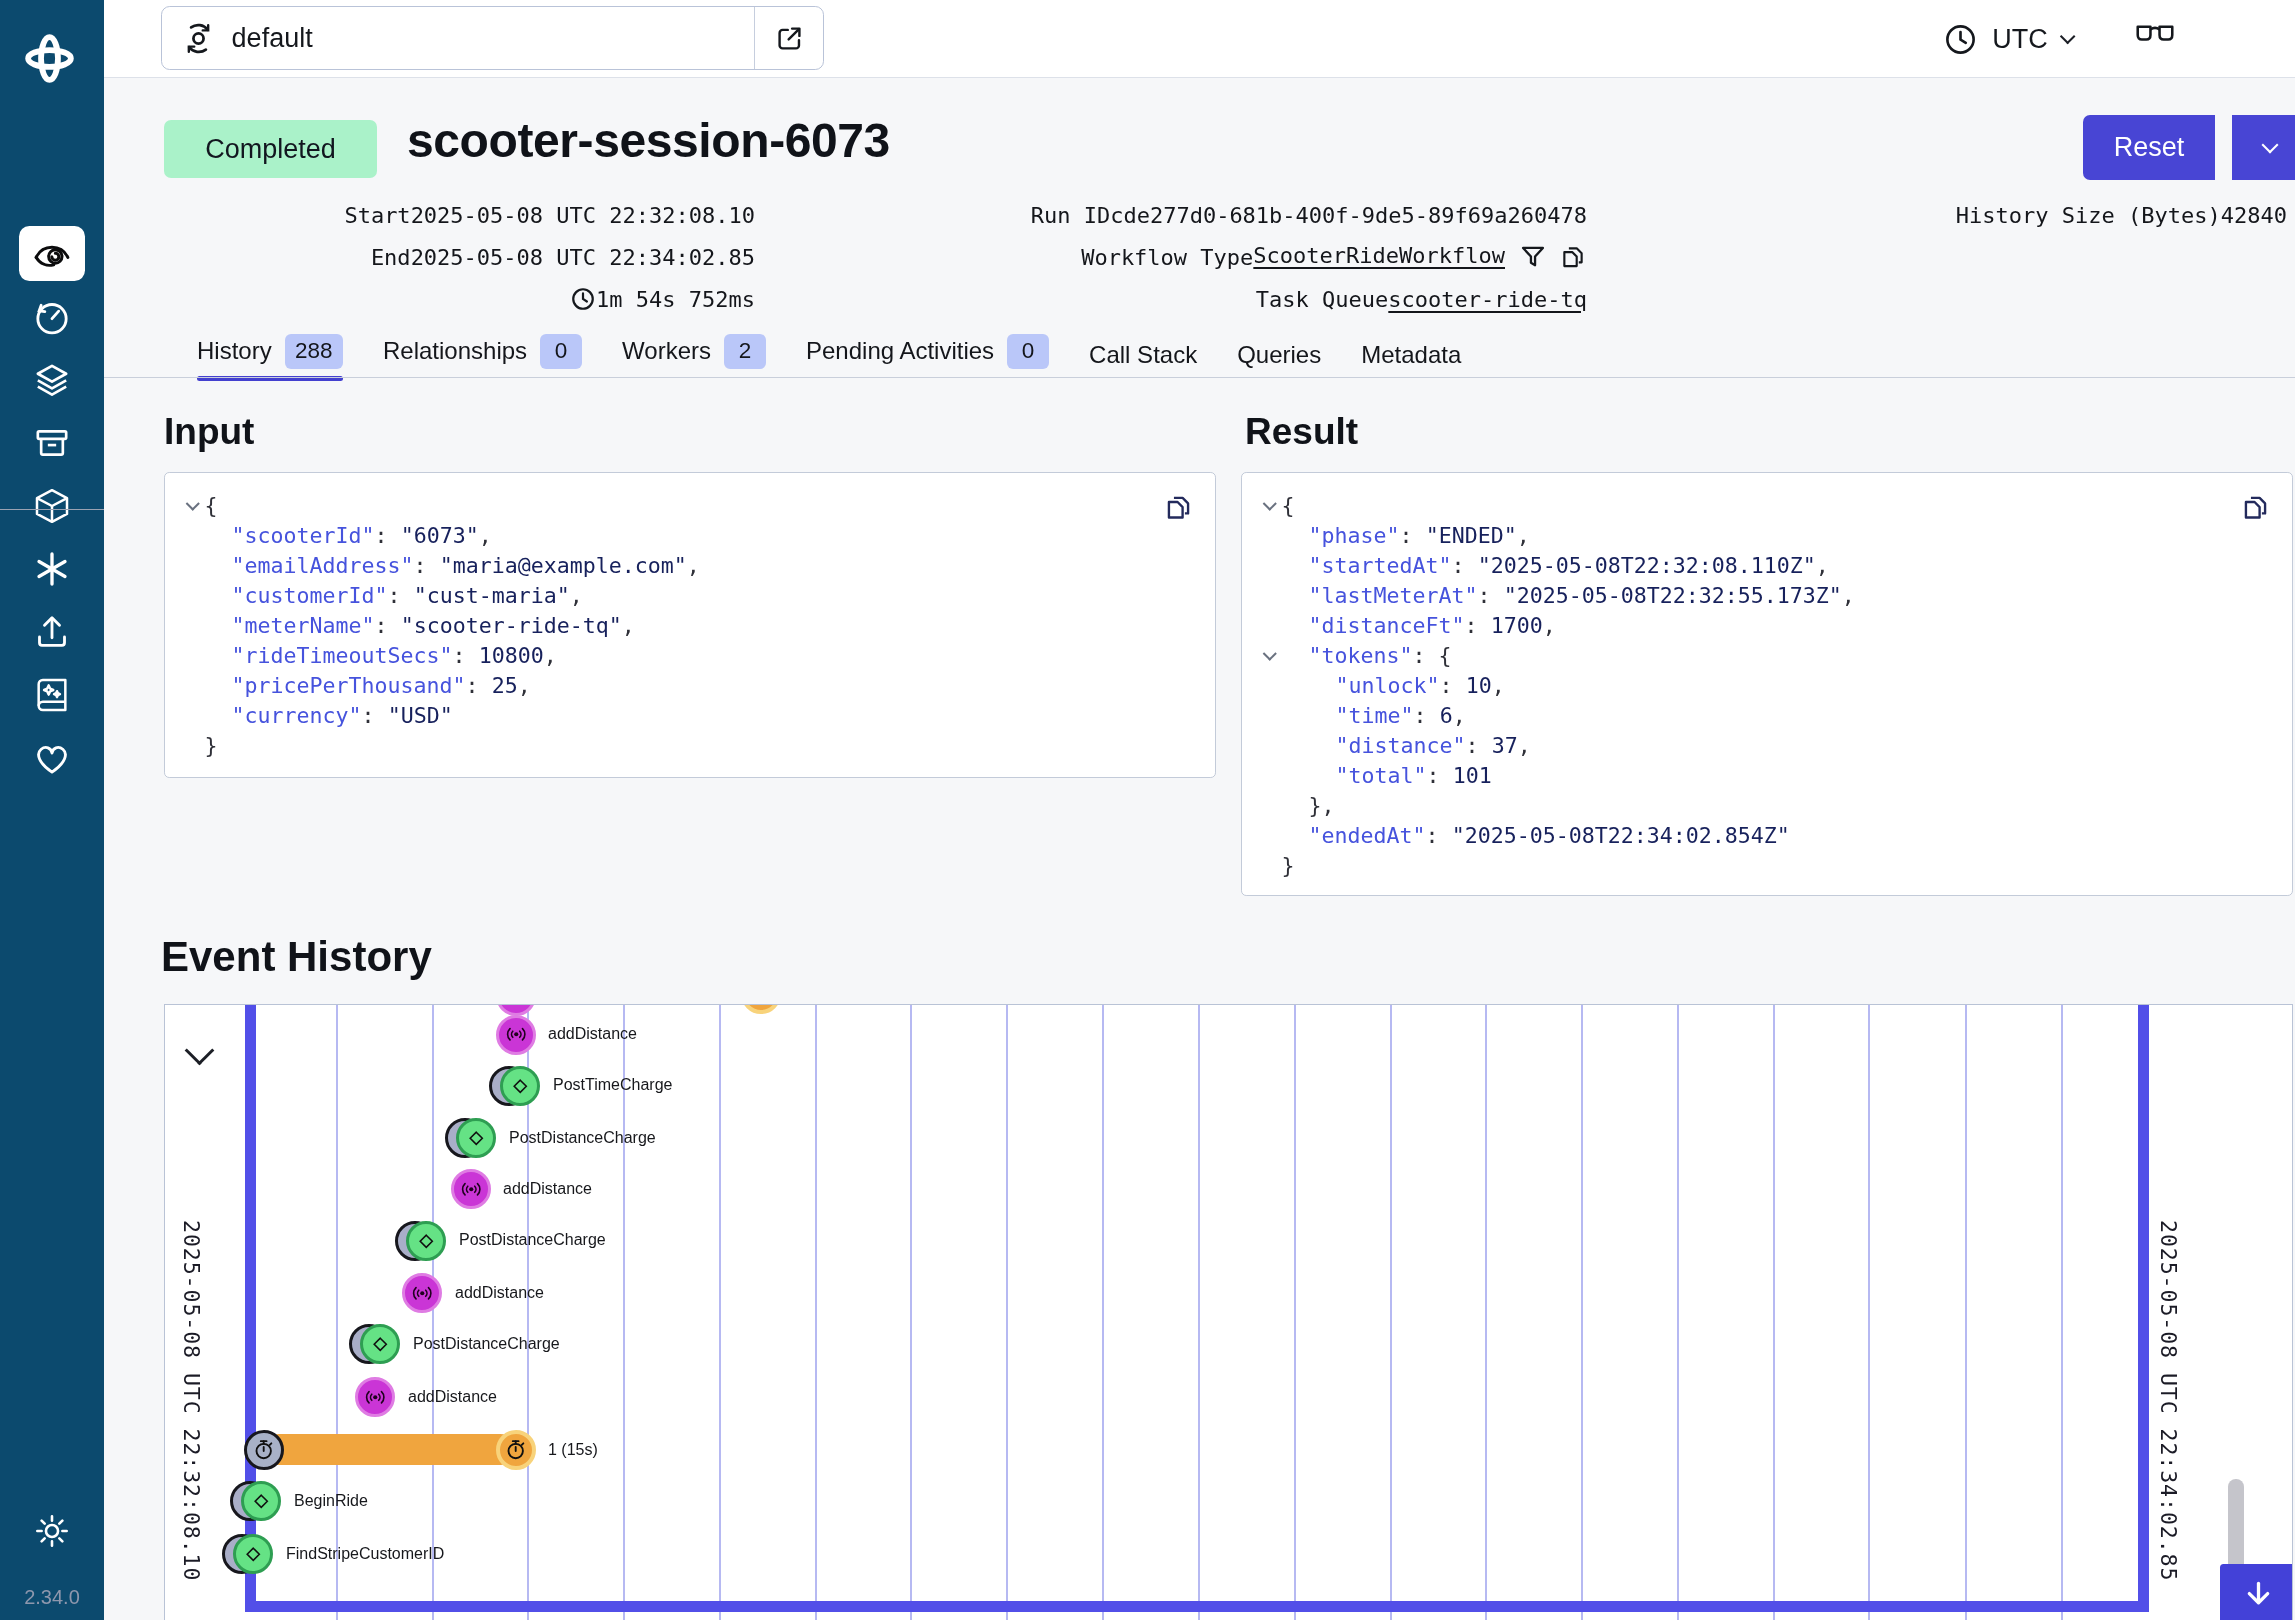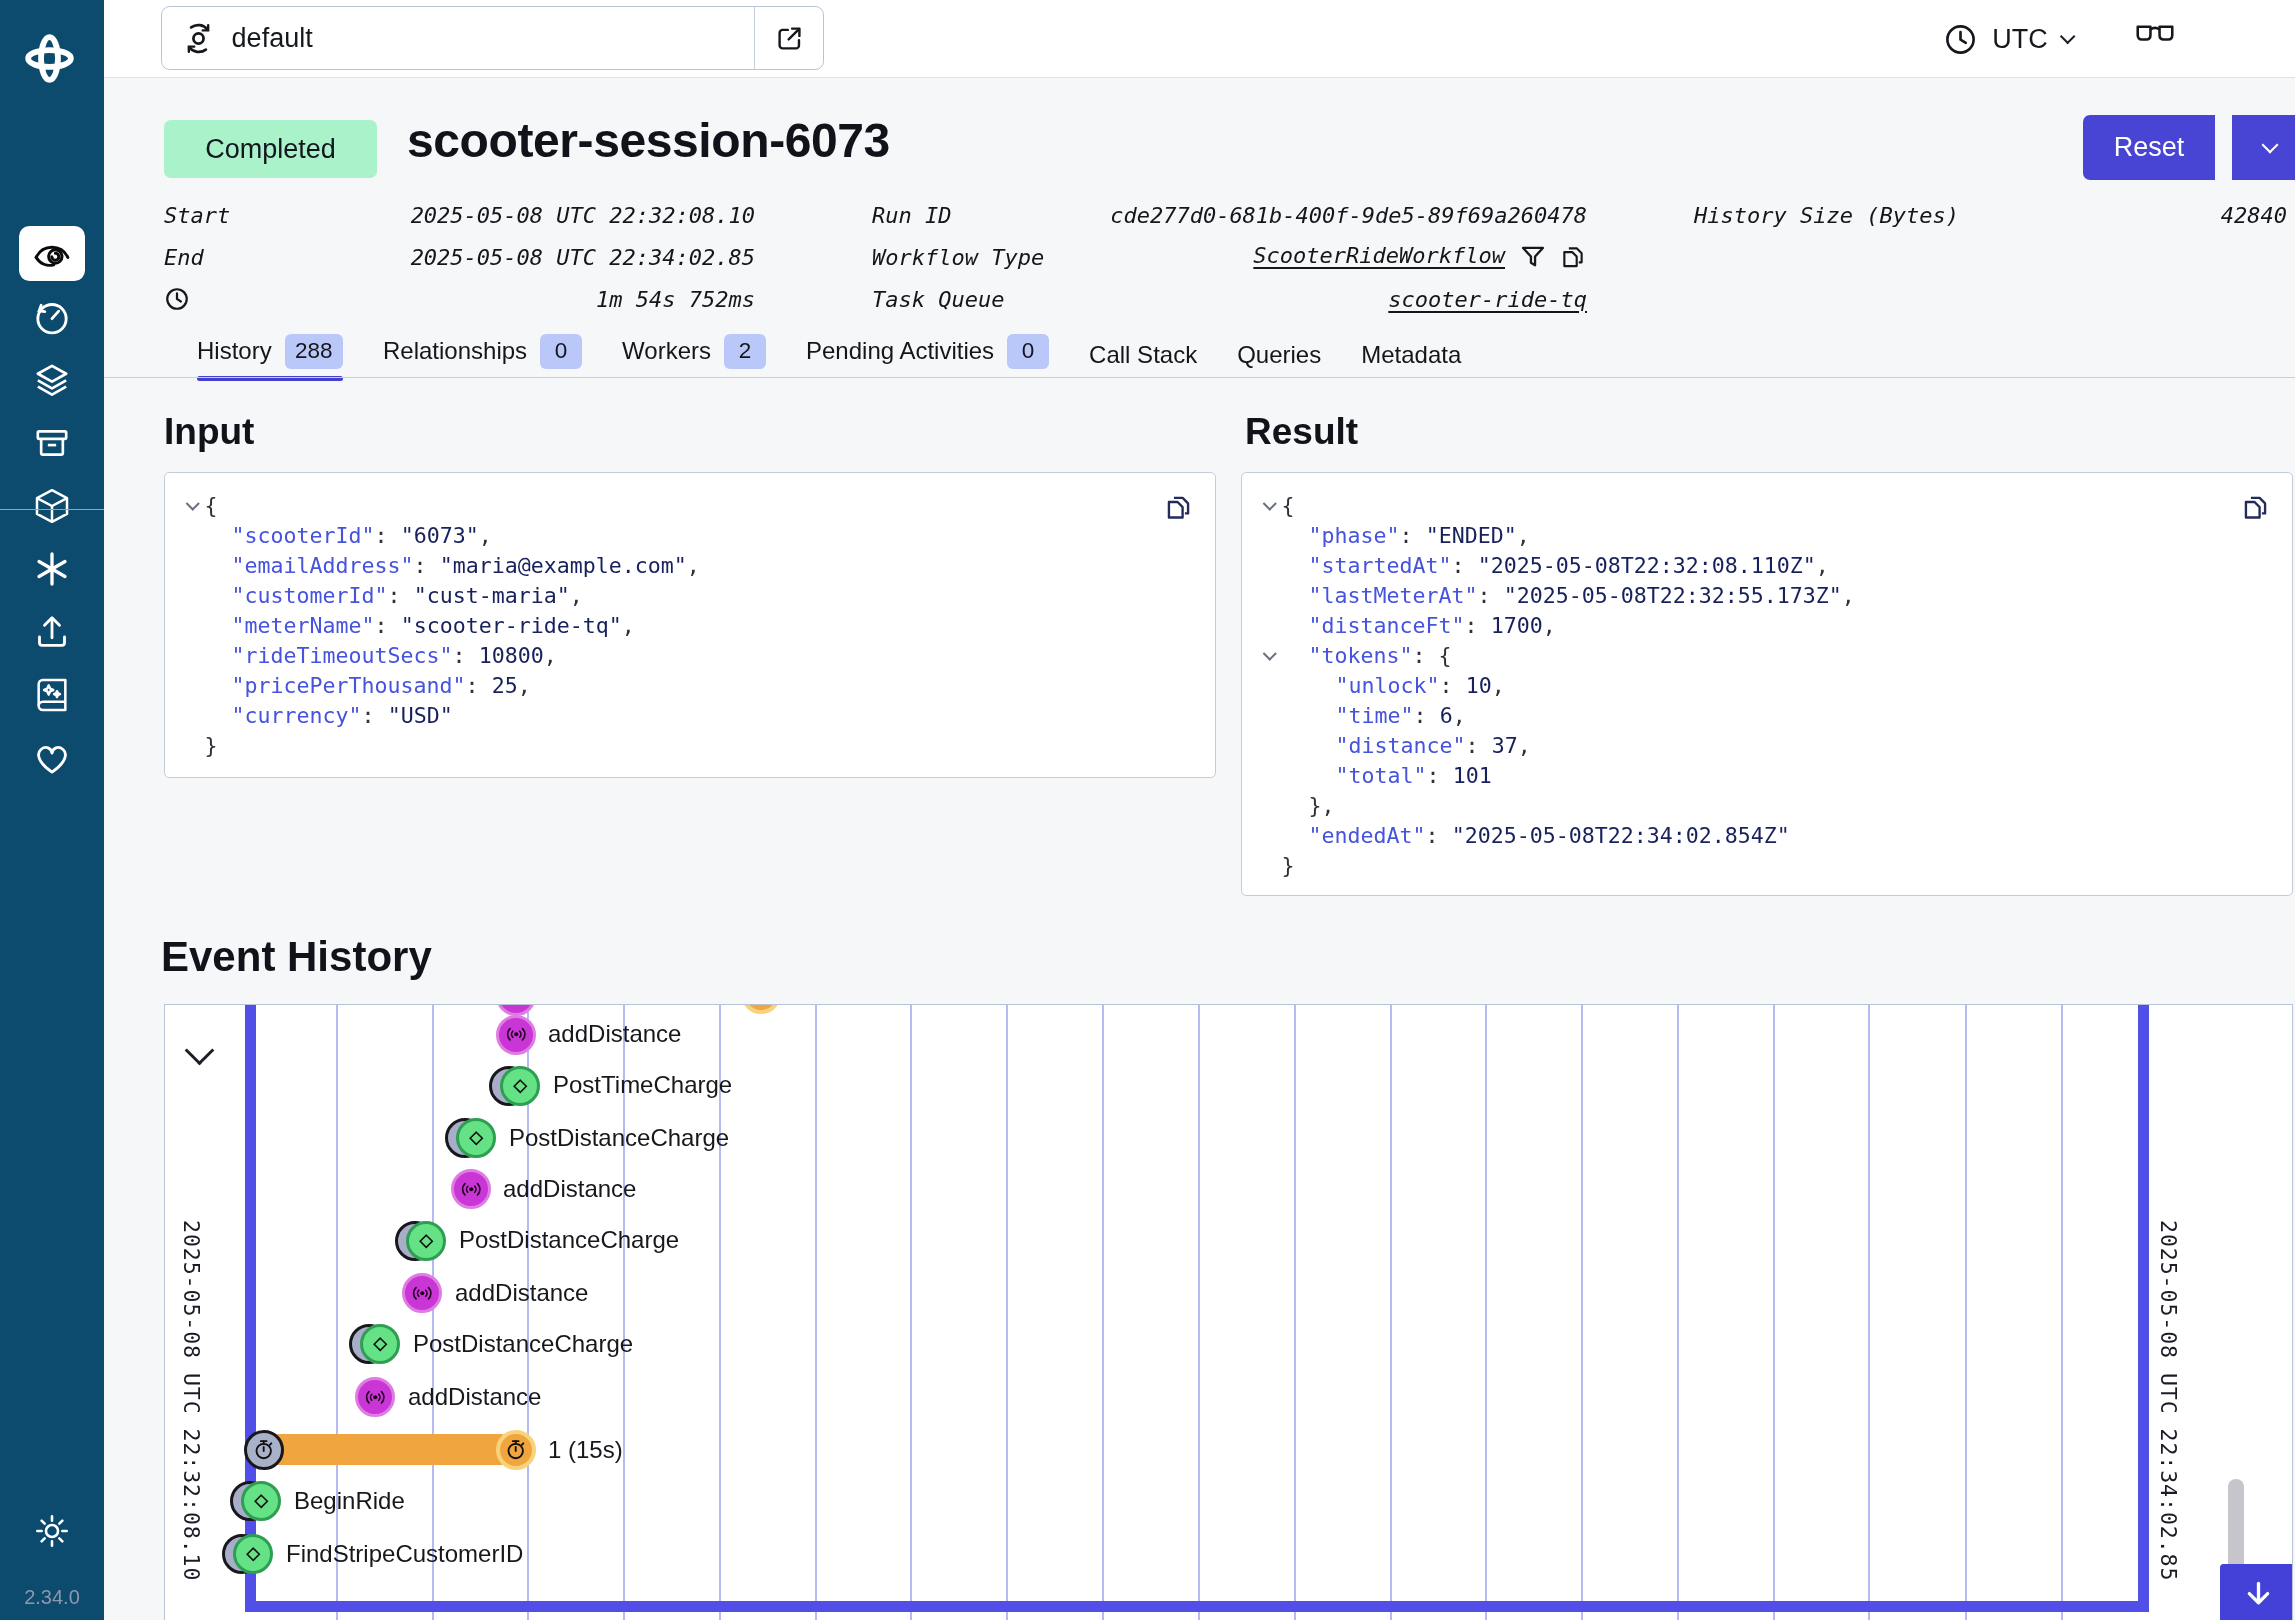--- a/index.html
+++ b/index.html
@@ -39,21 +39,21 @@
   #status-badge { left:164px; top:120px; width:213px; height:58px; background:#aaf2c9; border-radius:7px;
     display:flex; align-items:center; justify-content:center; font-size:27px; color:#12161f; }
   #wf-title { left:407px; top:113px; font-size:48px; font-weight:600; letter-spacing:-0.4px; color:#101319; }
   #reset-group { left:2083px; top:115px; display:flex; gap:17px; }
   #reset-btn { width:132px; height:65px; background:#4845d4; color:#fff; font-size:27px;
     border:none; border-radius:7px 0 0 7px; display:flex; align-items:center; justify-content:center; cursor:pointer; }
   #reset-caret { width:76px; height:65px; background:#4845d4; border-radius:0 7px 7px 0; display:flex; align-items:center; justify-content:center; }
 
   
   .meta-col { top:194px; font-size:22px; }
-  .meta-row { display:flex; justify-content:space-between; align-items:center; height:42px;font-style:italic; }
+  .meta-row { display:flex; justify-content:flex-end; align-items:center; height:42px; }
   .meta-label { color:#14161b; }
   .meta-value { color:#14161b; text-align:right; }
   .wf-link { text-decoration:underline; text-underline-offset:4.3px; text-decoration-thickness:1.7px; }
   .meta-icons { display:inline-flex; gap:12px; margin-left:14px; vertical-align:middle; }
   #meta-col1 { left:164px; width:591px; }
   #meta-col2 { left:872px; width:715px; }
   #meta-col3 { left:1694px; width:593px; }
 
   
   #tabs { left:161px; top:332px; display:flex; gap:40px; align-items:flex-end; height:47px;margin-left:36px; }
@@ -81,21 +81,21 @@
   .tl-bar { position:absolute; background:#524fe8; z-index:2; }
   #tl-collapse { position:absolute; left:24px; top:35px; width:21px; height:21px;
     border-right:3px solid #1c1f26; border-bottom:3px solid #1c1f26; transform:rotate(45deg); cursor:pointer; z-index:5; }
   .tl-date { position:absolute; writing-mode:vertical-rl; font-size:21.6px; color:#1b1b26; letter-spacing:0.9px; z-index:3; }
   .ev-circle { position:absolute; width:40px; height:40px; border-radius:50%; display:flex; align-items:center; justify-content:center; z-index:4; cursor:pointer; }
   .ev-shadow { position:absolute; width:40px; height:40px; border-radius:50%; background:#a9aec8; border:3.5px solid #17171d; z-index:3; }
   .ev-activity { background:#65e285; border:3.5px solid #2e9e52; }
   .ev-signal { background:#ca35d6; border:3.5px solid #df7ce3; }
   .ev-timer-start { background:#a8b1c7; border:3.5px solid #17171d; }
   .ev-timer-end { background:#f0a53e; border:4.3px solid #f8d37b; }
-  .ev-label { position:absolute; font-size:24px; color:#17181c; white-space:nowrap; transform:translateY(-50%); z-index:5; }
+  .ev-label { position:absolute; font-size:16px; color:#17181c; white-space:nowrap; transform:translateY(-50%); z-index:5; }
   .timer-bar { position:absolute; height:31px; background:#f0a53e; border-radius:15.6px; z-index:3; }
   #tl-scroll-thumb { position:absolute; width:15.6px; border-radius:7.8px; background:#c5c5cb; z-index:6; }
   #tl-download { position:absolute; width:76px; height:78px; background:#4341d8; border-radius:3.5px;
     display:flex; align-items:flex-start; justify-content:center; padding-top:14px; z-index:7; cursor:pointer; }
 
   svg { display:block; }
 </style>
 </head>
 <body>
 

